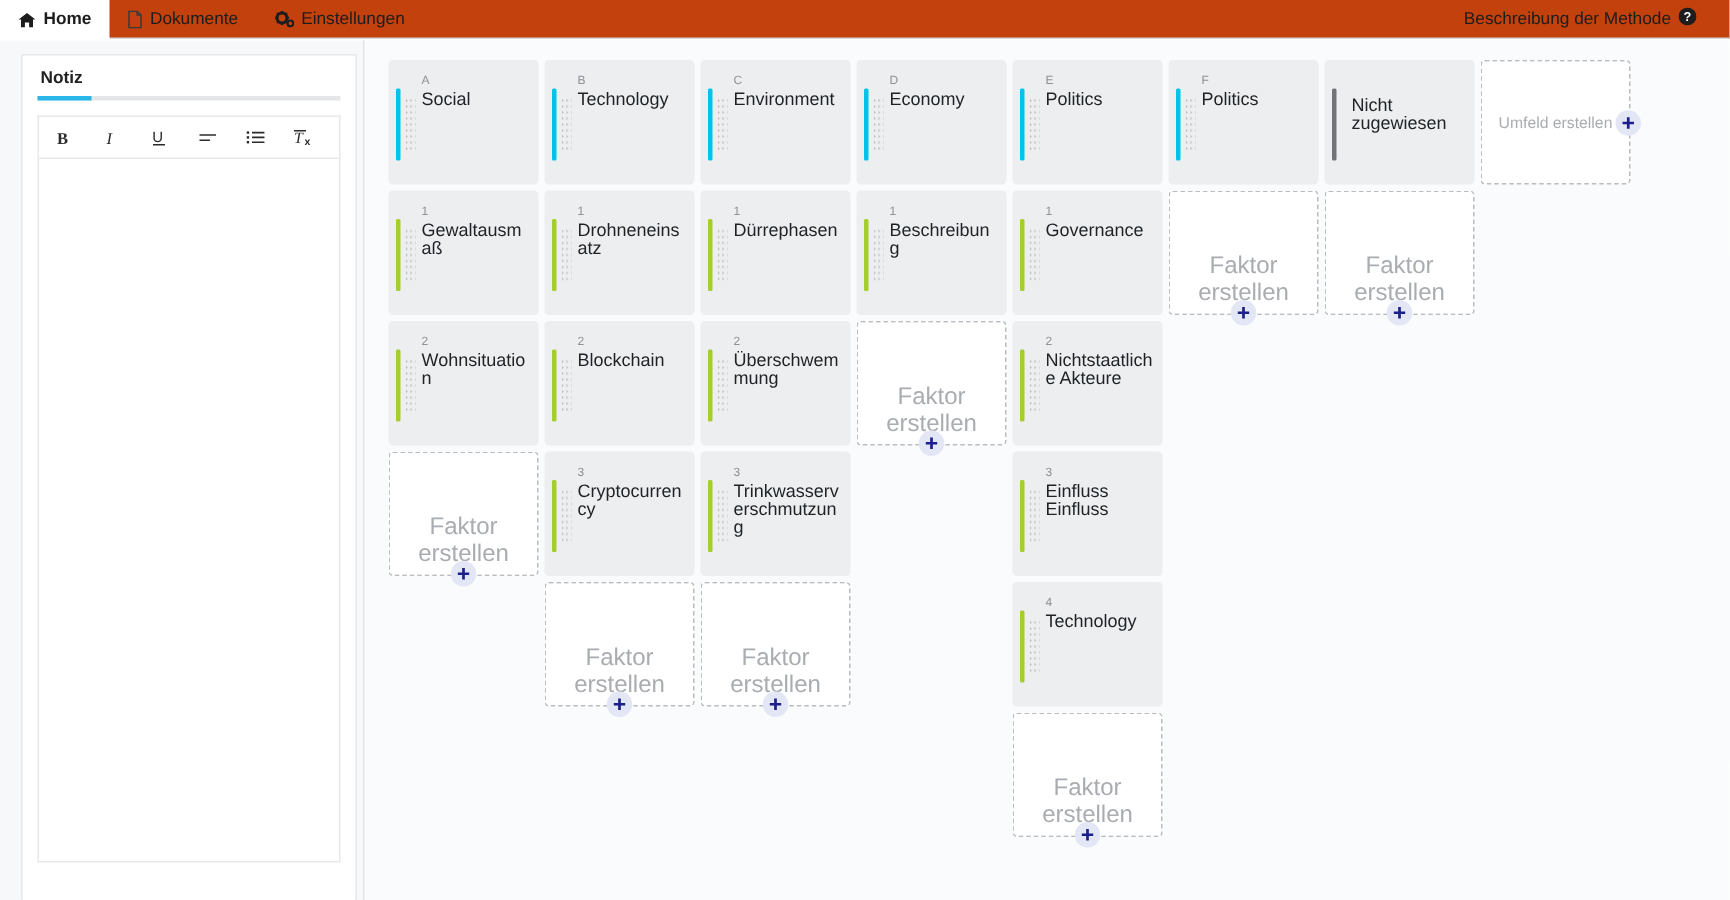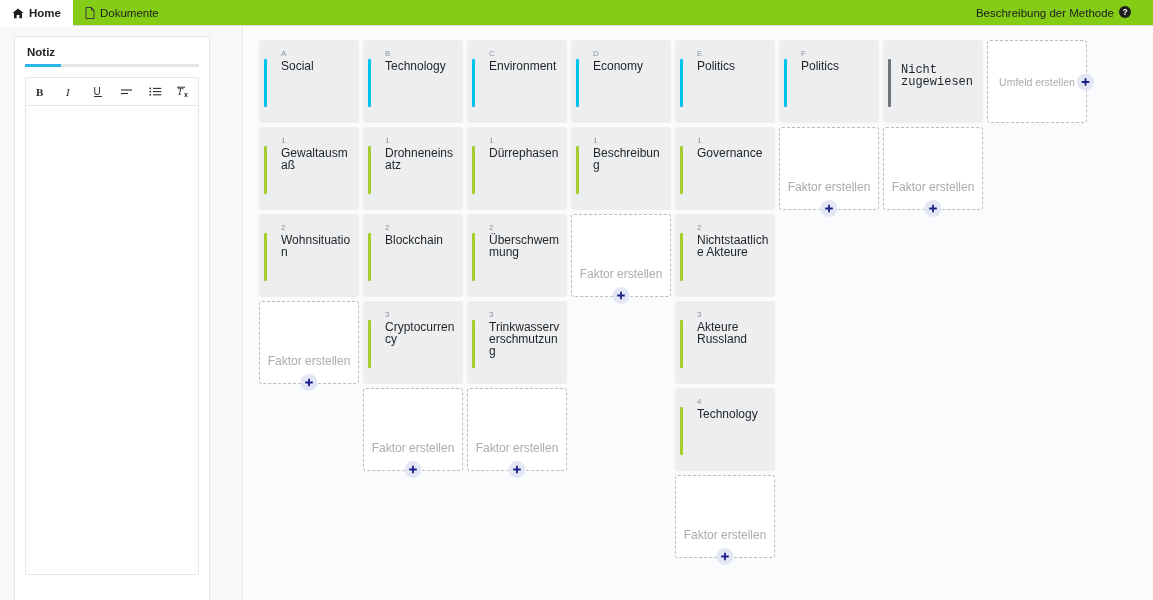--- a/index.html
+++ b/index.html
@@ -6,21 +6,21 @@
   html, body {
     width: 1153px; height: 600px;
     font-family: "Liberation Sans", sans-serif;
     background: #ffffff;
     overflow: hidden;
   }
 
   
   .topnav {
     position: absolute; left: 0; top: 0; width: 1153px; height: 26px;
-    background: #84cc16;
+    background: #c2410c;
     border-bottom: 1px solid #d6d8da;
     display: flex; align-items: stretch;
   }
   .nav-tabs { display: flex; align-items: stretch; }
   .nav-tab {
     display: flex; align-items: center; gap: 5px;
     padding: 0 12px;
     font-size: 11.5px; color: #1d1d1d;
     cursor: pointer;
     height: 26px;
@@ -32,21 +32,21 @@
     padding-right: 22px; font-size: 11.5px; color: #1d1d1d; cursor: pointer;
   }
 
   
   .left-panel {
     position: absolute; left: 0; top: 27px; width: 243px; height: 573px;
     background: #f7f8f9;
     border-right: 1px solid #e2e4e6;
   }
   .note-card {
-    position: absolute; left: 14px; top: 9px; width: 196px; height: 565px;
+    position: absolute; left: 14px; top: 9px; width: 224px; height: 565px;
     background: #ffffff;
     border: 1px solid #e6e8ea;
     border-radius: 2px;
   }
   .note-title {
     font-size: 11.5px; font-weight: bold; color: #212121;
     padding: 9px 0 6px 12px;
   }
   .note-underline {
     height: 3px; background: #e4e6e8; margin: 0 10px 0 10px;
@@ -114,33 +114,33 @@
   }
   .card .idx {
     position: absolute; left: 22px; top: 9px;
     font-size: 8px; color: #8d9296; letter-spacing: .2px;
   }
   .card .title {
     position: absolute; left: 22px; top: 20px; right: 6px;
     font-size: 12px; color: #1f2326; line-height: 12px;
     word-break: break-word;
   }
-  .card.unassigned .title { top: 24px; left: 18px; font-family: Liberation Mono, monospace; }
+  .card.unassigned .title { top: 24px; left: 18px; }
 
   .placeholder {
     position: relative;
     width: 100px; height: 83px;
     background: #ffffff;
     border: 1px dashed #b9bcc0;
     border-radius: 3px;
     margin-bottom: 4px;
     display: flex; align-items: center; justify-content: center;
   }
   .placeholder .ph-text {
-    font-size: 12px; color: #a9acb0; text-align: center; margin-top: 36px;
+    font-size: 16px; color: #a9acb0; text-align: center; margin-top: 36px;
   }
   .plus {
     position: absolute;
     width: 17px; height: 17px; border-radius: 50%;
     background: #e3e6f4;
     display: flex; align-items: center; justify-content: center;
     cursor: pointer;
   }
   .plus svg { display: block; }
   .plus.bottom { left: 50%; bottom: -8px; transform: translateX(-50%); }
@@ -173,20 +173,39 @@
     <div class="nav-tab">
       <span class="ico">
         <svg width="10" height="12" viewBox="0 0 10 12">
           <path d="M1 0.5 L6.5 0.5 L9 3 L9 11.5 L1 11.5 Z" fill="none" stroke="#3a3a3a" stroke-width="1"></path>
           <path d="M6.5 0.5 L6.5 3 L9 3" fill="none" stroke="#3a3a3a" stroke-width="1"></path>
         </svg>
       </span>
       <span>Dokumente</span>
     </div>
 
+    <div class="nav-tab">
+      <span class="ico">
+        <svg width="13" height="12" viewBox="0 0 13 12">
+          <circle cx="5" cy="5" r="3.3" fill="none" stroke="#1d1d1d" stroke-width="2"></circle>
+          <g stroke="#1d1d1d" stroke-width="1.6">
+            <line x1="5" y1="0.4" x2="5" y2="1.8"></line>
+            <line x1="5" y1="8.2" x2="5" y2="9.6"></line>
+            <line x1="0.4" y1="5" x2="1.8" y2="5"></line>
+            <line x1="8.2" y1="5" x2="9.6" y2="5"></line>
+            <line x1="1.7" y1="1.7" x2="2.6" y2="2.6"></line>
+            <line x1="7.4" y1="7.4" x2="8.3" y2="8.3"></line>
+            <line x1="8.3" y1="1.7" x2="7.4" y2="2.6"></line>
+            <line x1="2.6" y1="7.4" x2="1.7" y2="8.3"></line>
+          </g>
+          <circle cx="10.6" cy="8.6" r="1.9" fill="none" stroke="#1d1d1d" stroke-width="1.4"></circle>
+        </svg>
+      </span>
+      <span>Einstellungen</span>
+    </div>
   </div>
 
   <div class="nav-right">
     <span>Beschreibung der Methode</span>
     <span class="ico">
       <svg width="12" height="12" viewBox="0 0 12 12">
         <circle cx="6" cy="6" r="6" fill="#1d1d1d"></circle>
         <text x="6" y="9.2" font-size="8.5" font-family="Liberation Sans, sans-serif" font-weight="bold" fill="#ffffff" text-anchor="middle">?</text>
       </svg>
     </span>
@@ -418,21 +437,21 @@
         <div class="card factor">
           <div class="bar"></div>
           <div class="dots"></div>
           <div class="idx">2</div>
           <div class="title">Nichtstaatliche Akteure</div>
         </div>
         <div class="card factor">
           <div class="bar"></div>
           <div class="dots"></div>
           <div class="idx">3</div>
-          <div class="title">Akteure Russland</div>
+          <div class="title">Einfluss Einfluss</div>
         </div>
         <div class="card factor">
           <div class="bar"></div>
           <div class="dots"></div>
           <div class="idx">4</div>
           <div class="title">Technology</div>
         </div>
         <div class="placeholder">
           <div class="ph-text">Faktor erstellen</div>
           <div class="plus bottom">

